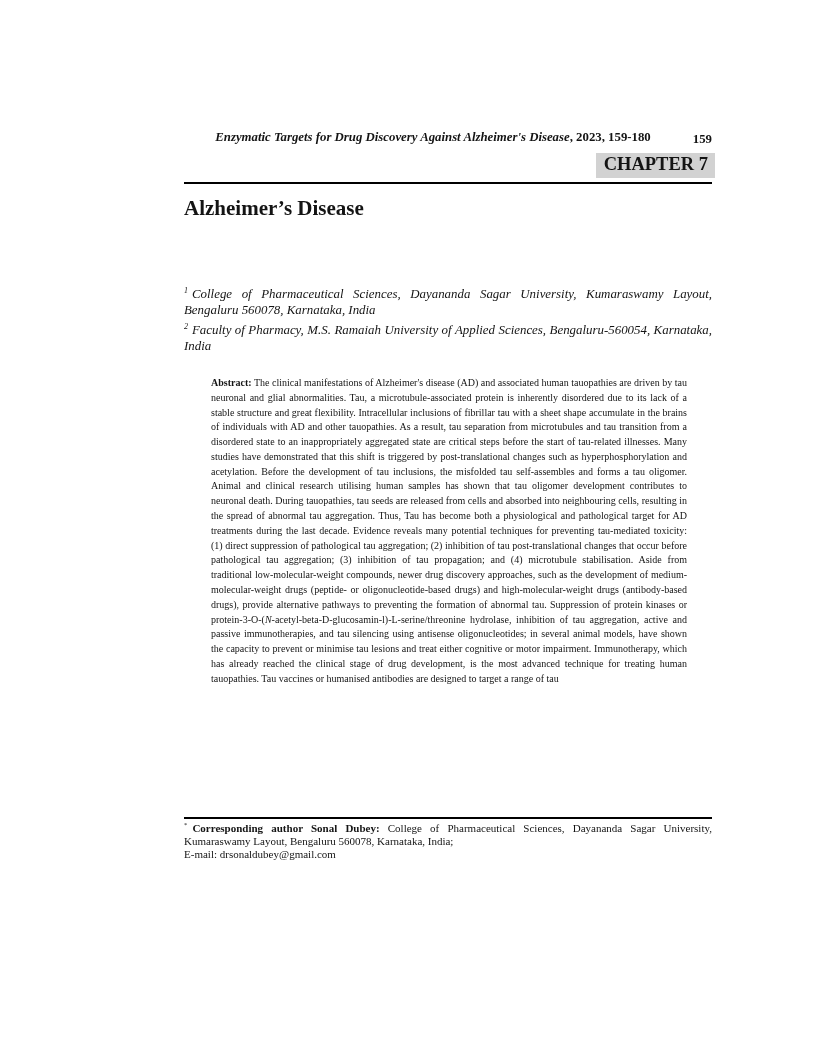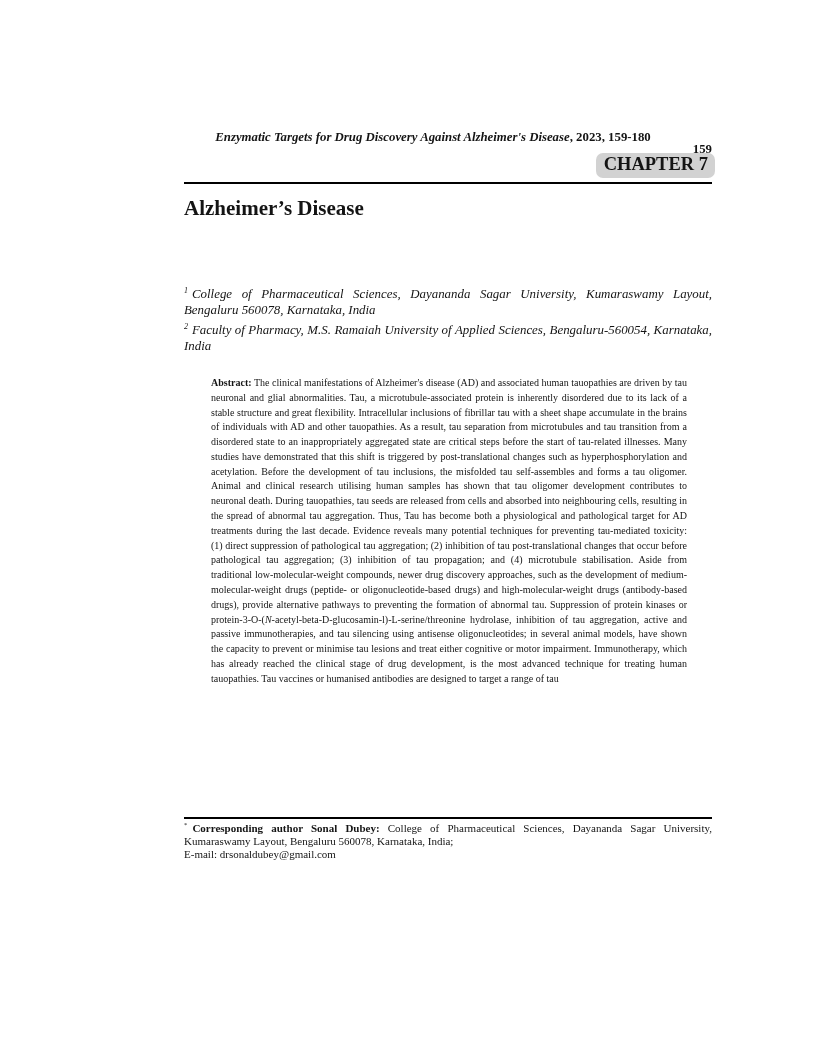--- a/index.html
+++ b/index.html
@@ -20,34 +20,33 @@
   }
   
   .running-header {
     position: absolute;
     top: 130px; left: 145px; width: 528px;
     font-size: 12.8px;
     font-weight: bold;
   }
   .citation { display: block; text-align: center; padding-right: 30px; }
   .citation .book-title { font-style: italic; }
-  .page-number { position: absolute; top: 12px; right: 0; }
+  .page-number { position: absolute; top: 2px; right: 0; }
   
   .chapter-row {
     position: absolute;
     top: 153px; left: 145px; width: 531px;
     text-align: right;
   }
   .chapter-label {
     display: inline-block;
     background: #d2d2d2;
     font-weight: bold;
     font-size: 18.5px;
     padding: 1px 7px 3px 8px;
-    border-radius: 7px;
   }
   .head-rule {
     position: absolute;
     top: 182px; left: 145px; width: 528px; height: 2px;
     background: #000;
   }
   
   .chapter-title {
     position: absolute;
     top: 194px; left: 145px; width: 528px;

